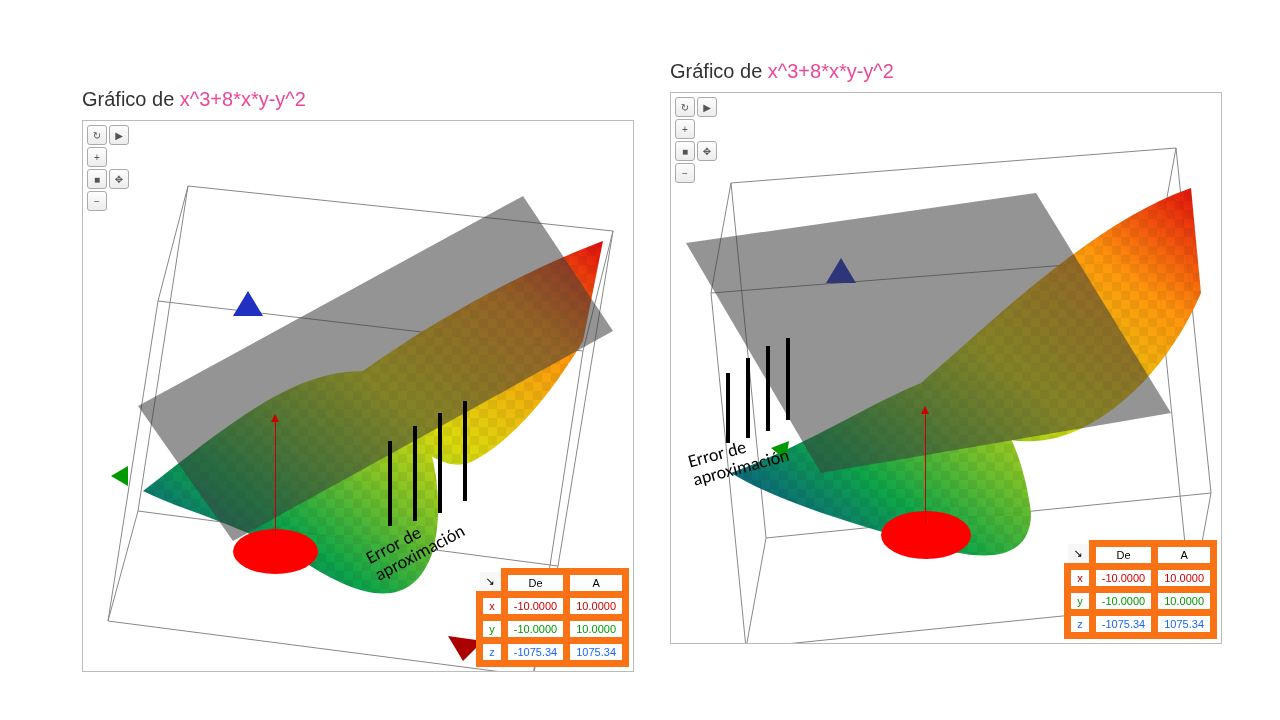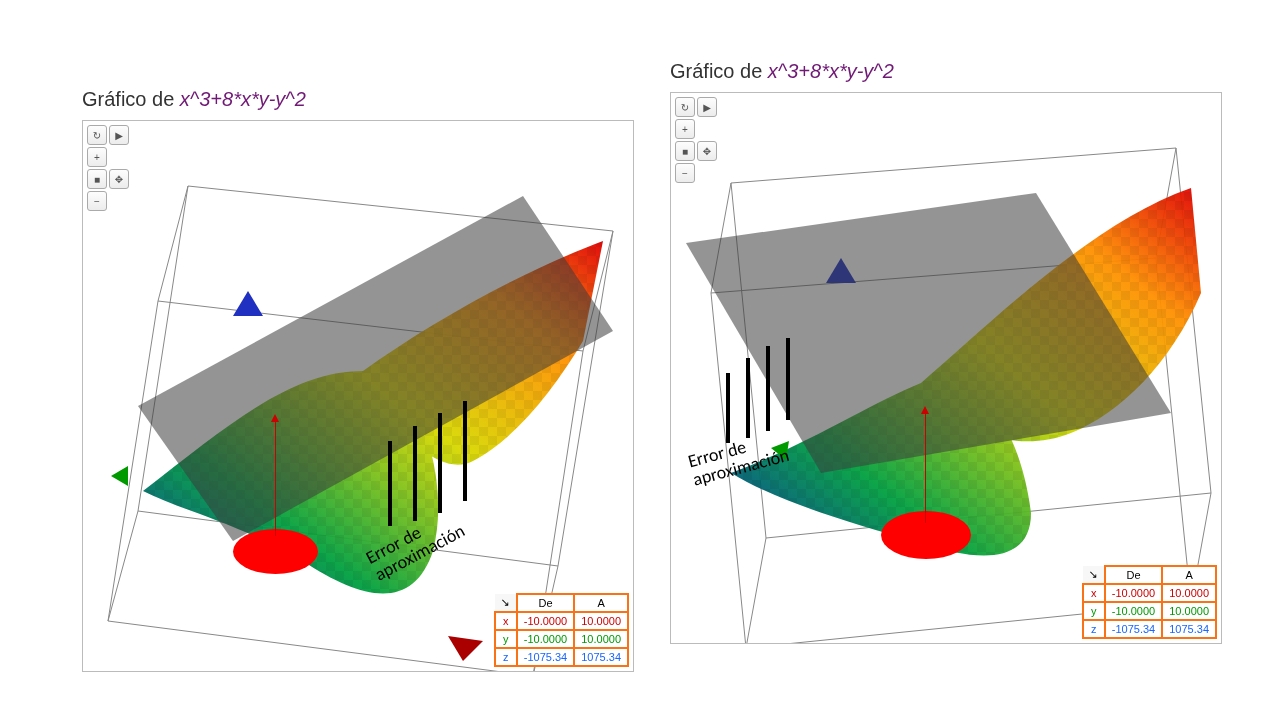--- a/index.html
+++ b/index.html
@@ -16,22 +16,21 @@
     border: 1px solid #bbb;
     background: #fff;
     overflow: hidden;
   }
   .title {
     position: absolute;
     font-size: 20px;
     color: #333;
   }
   .title .formula {
-    color: #701a75;
-    font-style: italic;
+    color: #ec4899;
   }
   .toolbar {
     position: absolute;
     top: 4px;
     left: 4px;
     display: flex;
     flex-direction: column;
     gap: 2px;
     z-index: 10;
   }
@@ -52,21 +51,21 @@
   .range-table {
     position: absolute;
     bottom: 4px;
     right: 4px;
     border-collapse: collapse;
     font-size: 11px;
     background: #fff;
     z-index: 10;
   }
   .range-table td, .range-table th {
-    border: 2px solid #f97316;
+    border: 7px solid #f97316;
     padding: 2px 6px;
     text-align: center;
     font-weight: normal;
   }
   .r-x { color: #cc0000; }
   .r-y { color: #009900; }
   .r-z { color: #1a66ff; }
   .annotation {
     position: absolute;
     font-size: 18px;

